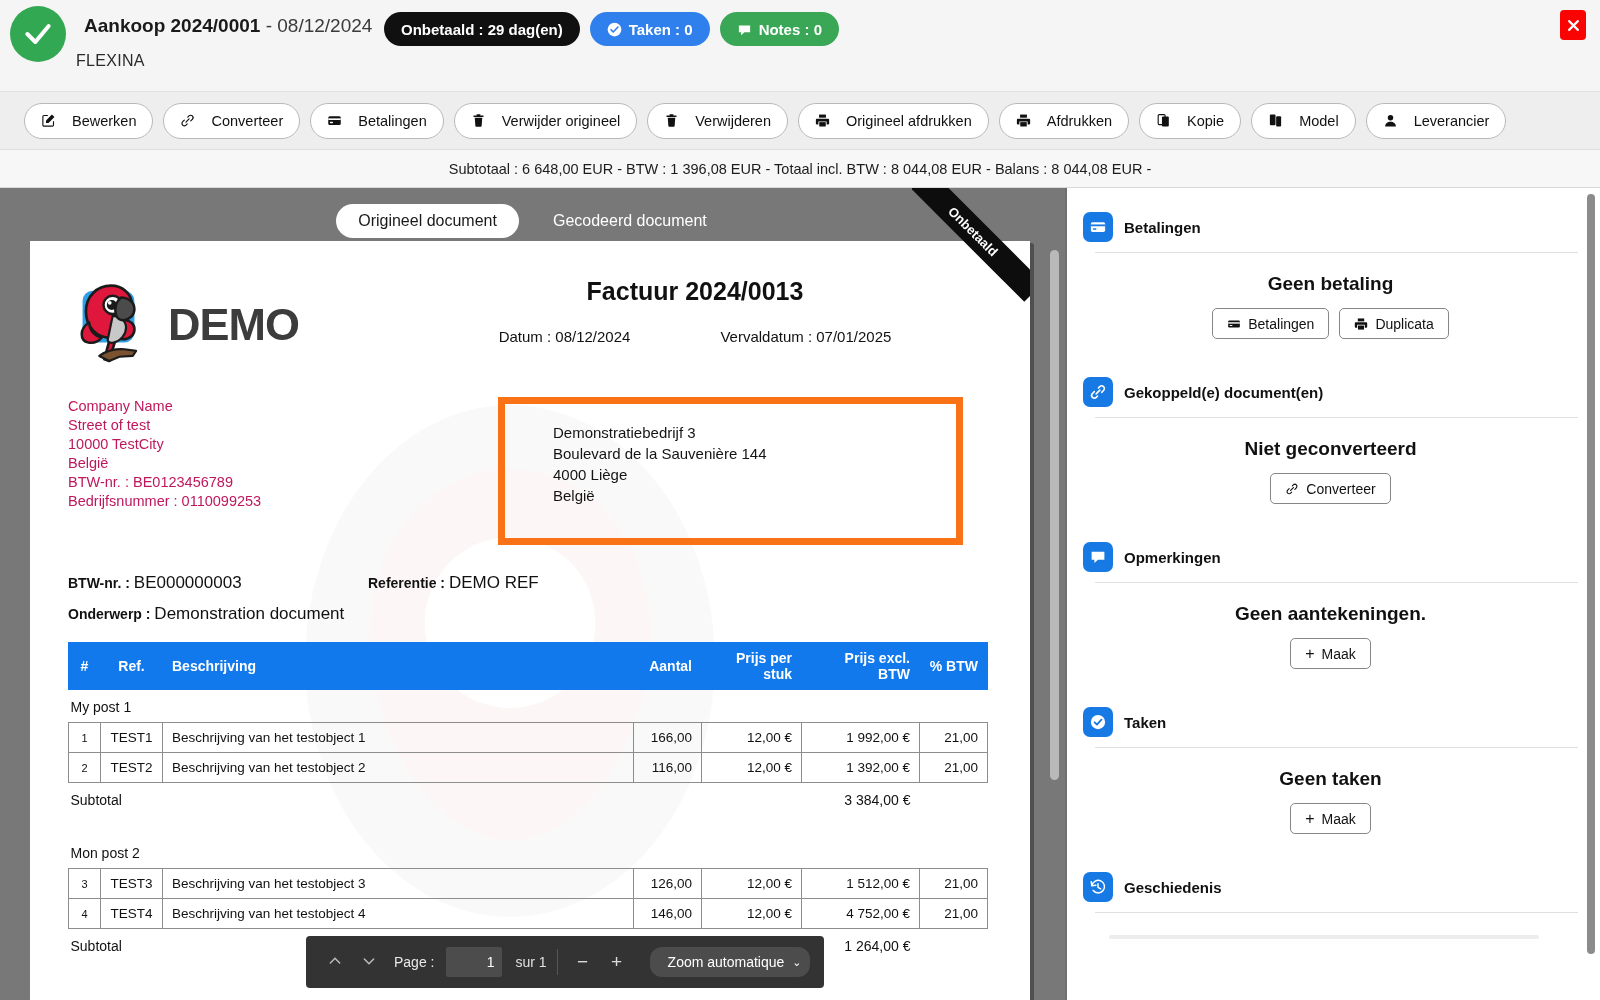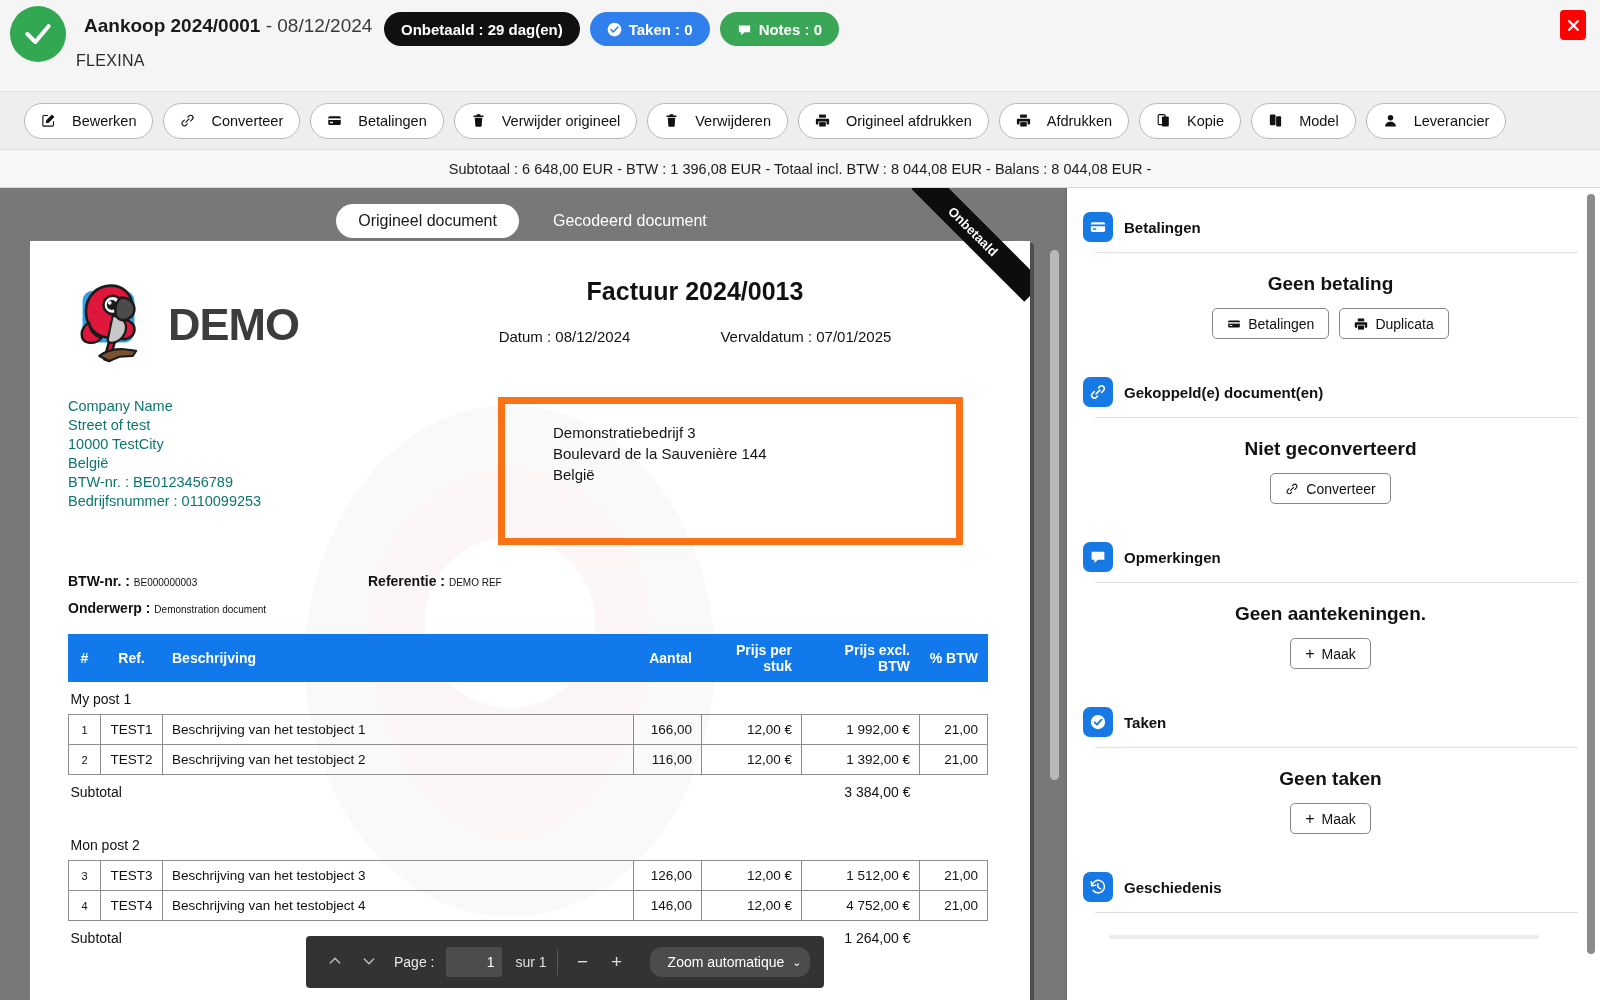--- a/index.html
+++ b/index.html
@@ -140,32 +140,32 @@
   .inv { position: relative; z-index: 2; padding: 30px 38px 0 38px; }
   .inv-top { display: flex; }
   .logo-block { width: 330px; padding-top: 8px; display: flex; align-items: center; gap: 14px;}
   .logo-mark { width: 86px; height: 92px; flex:none; }
   .logo-text { font-size: 45px; font-weight: bold; color: #3c3c3c; letter-spacing: -1px; }
   .inv-right { flex: 1; text-align: center; padding-top: 6px;}
   .inv-title { font-size: 25px; font-weight: bold; color: #111; }
   .inv-dates { margin-top: 22px; display: flex; justify-content: center; gap: 90px; font-size: 15px; color:#111;}
 
   .addr-row { display: flex; margin-top: 26px; }
-  .addr-left { width: 430px; font-size: 14.5px; line-height: 19px; color: #0f766e; }
+  .addr-left { width: 430px; font-size: 14.5px; line-height: 19px; color: #be185d; }
   .addr-box {
     flex:none; width: 465px; min-height: 148px;
     border: 7px solid #f97316;
     padding: 18px 0 0 48px;
     font-size: 15px; line-height: 21px; color: #141414;
   }
   .meta { margin-top: 28px; font-size: 14px; color: #111; }
   .meta-row { display: flex; margin-bottom: 11px; }
   .meta-l { width: 300px; }
   .meta b { font-weight: bold; }
-  .meta .val { font-size: 10px; }
+  .meta .val { font-size: 17px; }
 
   
   table.items { width: 920px; border-collapse: collapse; margin-top: 18px; font-size: 13.5px; }
   table.items th {
     background: #1279ec; color: #fff; font-weight: bold;
     padding: 7px 9px; font-size: 14px; border: 1px solid #1279ec;
   }
   table.items th.c-num { width: 32px; text-align: center; }
   table.items th.c-ref { width: 62px; text-align: center; }
   table.items th.c-desc { text-align: left; }
@@ -435,20 +435,21 @@
                 <div>Company Name</div>
                 <div>Street of test</div>
                 <div>10000 TestCity</div>
                 <div>België</div>
                 <div>BTW-nr. : BE0123456789</div>
                 <div>Bedrijfsnummer : 0110099253</div>
               </div>
               <div class="addr-box">
                 <div>Demonstratiebedrijf 3</div>
                 <div>Boulevard de la Sauvenière 144</div>
+                <div>4000 Liège</div>
                 <div>België</div>
               </div>
             </div>
 
             <div class="meta">
               <div class="meta-row">
                 <div class="meta-l"><b>BTW-nr. :</b> <span class="val">BE000000003</span></div>
                 <div><b>Referentie :</b> <span class="val">DEMO REF</span></div>
               </div>
               <div class="meta-row">

